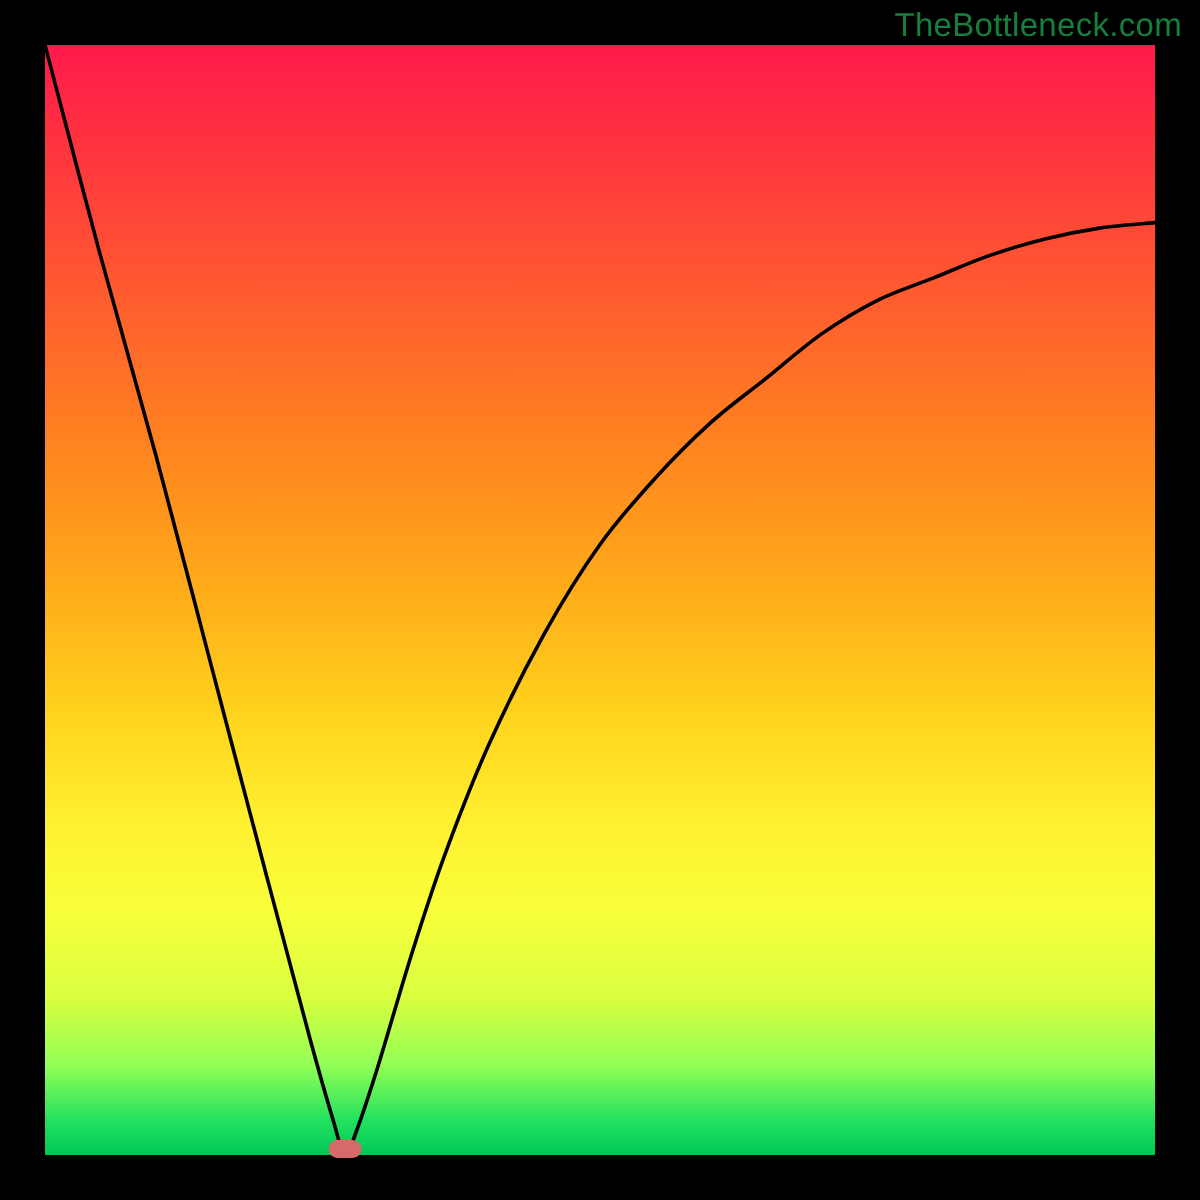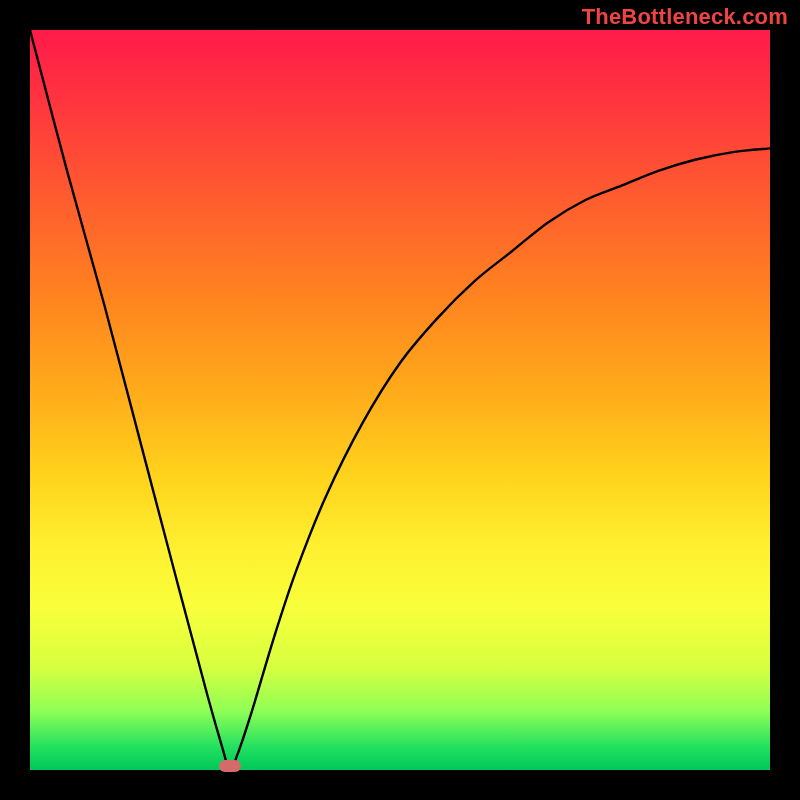--- a/index.html
+++ b/index.html
@@ -37,23 +37,23 @@
       #d8ff40 86%,
       #90ff55 92%,
       #20e060 97%,
       #00c858 100%
     );
   }
   .watermark {
     position: absolute;
     top: 4px;
     right: 12px;
-    color: #ef4444;
+    color: #15803d;
     font-size: 22px;
-    font-weight: 700;
+    font-weight: 400;
     letter-spacing: 0.2px;
     user-select: none;
   }
   svg.curve {
     position: absolute;
     left: 0;
     top: 0;
     width: 740px;
     height: 740px;
     pointer-events: none;

